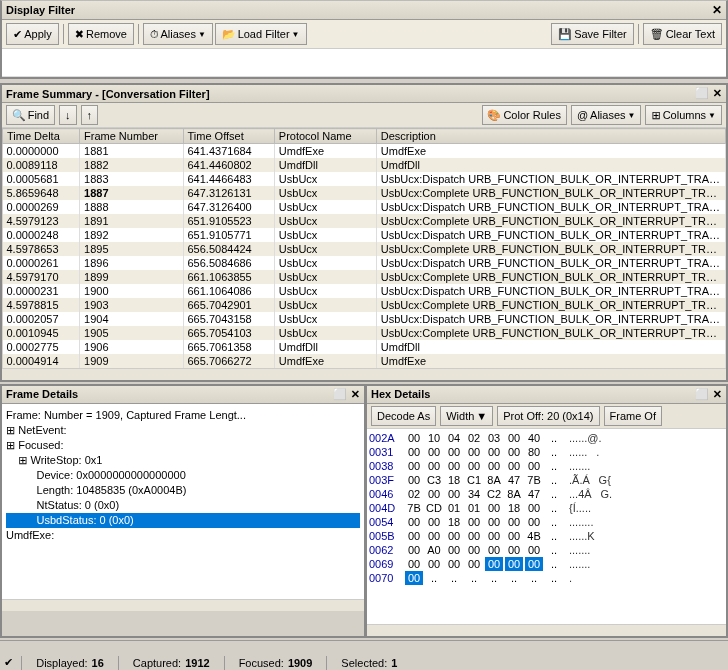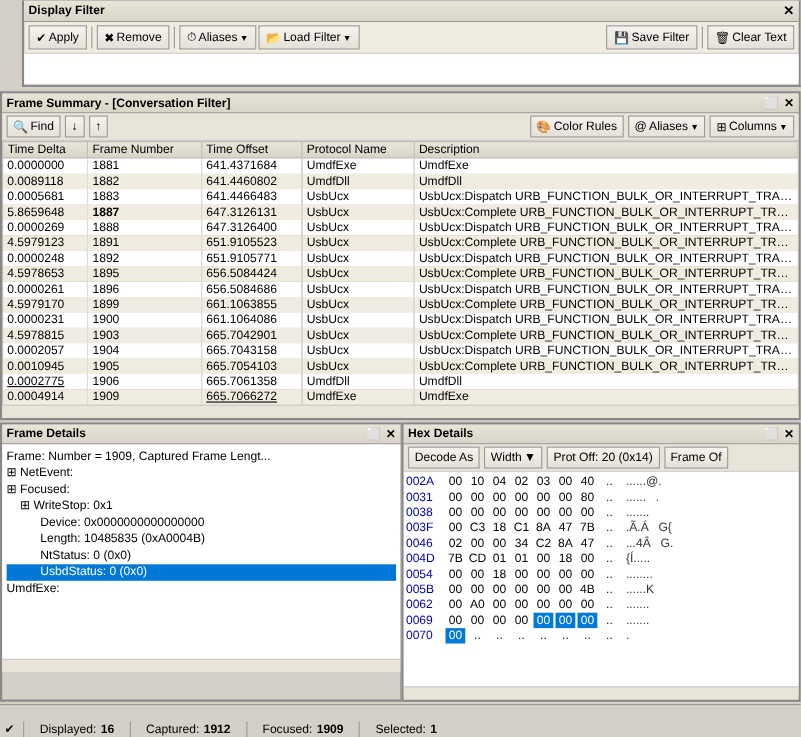--- a/index.html
+++ b/index.html
@@ -1,21 +1,21 @@
 <!DOCTYPE html>
 <html><head>
   <meta charset="utf-8">
   <style>
     * { box-sizing: border-box; margin: 0; padding: 0; font-family: 'Segoe UI', Tahoma, sans-serif; font-size: 11px; }
     body { background: #d4d0c8; width: 728px; height: 670px; overflow: hidden; }
     .panel-header { background: linear-gradient(to bottom, #e8e4d8, #d8d4c8); border-bottom: 1px solid #999; padding: 2px 4px; font-weight: bold; font-size: 11px; display: flex; align-items: center; justify-content: space-between; }
     .panel-header-left { display: flex; align-items: center; gap: 4px; }
 
     
-    .display-filter { background: #f0ece0; border: 2px solid #888; border-top: 1px solid #bbb; margin-left: 20px; }
+    .display-filter { background: #f0ece0; border: 2px solid #888; border-top: 1px solid #bbb; }
     .filter-bar { display: flex; align-items: center; padding: 3px 4px; gap: 2px; border-bottom: 1px solid #ccc; }
     .filter-input { flex: 1; height: 20px; border: 1px solid #888; background: white; padding: 0 4px; }
     .toolbar-btn { display: flex; align-items: center; gap: 2px; padding: 2px 6px; background: linear-gradient(to bottom, #f5f3ee, #e5e1d8); border: 1px solid #999; cursor: pointer; white-space: nowrap; height: 22px; }
     .toolbar-sep { width: 1px; height: 20px; background: #999; margin: 0 2px; }
     .filter-empty-row { height: 28px; background: white; border-bottom: 1px solid #ddd; }
 
     
     .frame-summary { border: 2px solid #888; margin-top: 4px; }
     .sub-toolbar { display: flex; align-items: center; padding: 2px 4px; background: #e8e4d8; border-bottom: 1px solid #ccc; gap: 4px; }
     .sub-btn { display: flex; align-items: center; gap: 2px; padding: 1px 5px; background: linear-gradient(to bottom, #f5f3ee, #e5e1d8); border: 1px solid #999; cursor: pointer; height: 20px; }
@@ -242,30 +242,30 @@
             <td style="max-width: 280px; overflow: hidden; text-overflow: ellipsis;">UsbUcx:Dispatch URB_FUNCTION_BULK_OR_INTERRUPT_TRANSFER</td>
           </tr>
           <tr>
             <td style="overflow: hidden; text-overflow: ellipsis;">0.0010945</td>
             <td style="overflow: hidden; text-overflow: ellipsis;">1905</td>
             <td style="overflow: hidden; text-overflow: ellipsis;">665.7054103</td>
             <td style="overflow: hidden; text-overflow: ellipsis;">UsbUcx</td>
             <td style="max-width: 280px; overflow: hidden; text-overflow: ellipsis;">UsbUcx:Complete URB_FUNCTION_BULK_OR_INTERRUPT_TRANSFER with partial data</td>
           </tr>
           <tr>
-            <td style="overflow: hidden; text-overflow: ellipsis; text-decoration: underline;">0.0002775</td>
+            <td style="overflow: hidden; text-overflow: ellipsis;">0.0002775</td>
             <td style="overflow: hidden; text-overflow: ellipsis;">1906</td>
             <td style="overflow: hidden; text-overflow: ellipsis;">665.7061358</td>
             <td style="overflow: hidden; text-overflow: ellipsis;">UmdfDll</td>
             <td style="max-width: 280px; overflow: hidden; text-overflow: ellipsis;">UmdfDll</td>
           </tr>
           <tr>
             <td style="overflow: hidden; text-overflow: ellipsis;">0.0004914</td>
             <td style="overflow: hidden; text-overflow: ellipsis;">1909</td>
-            <td style="overflow: hidden; text-overflow: ellipsis; text-decoration: underline;">665.7066272</td>
+            <td style="overflow: hidden; text-overflow: ellipsis;">665.7066272</td>
             <td style="overflow: hidden; text-overflow: ellipsis;">UmdfExe</td>
             <td style="max-width: 280px; overflow: hidden; text-overflow: ellipsis;">UmdfExe</td>
           </tr>
         </tbody>
     </table>
   </div>
   <div class="scrollbar-h"></div>
 </div>
 
 <div class="bottom-row" style="margin-top:2px;">

